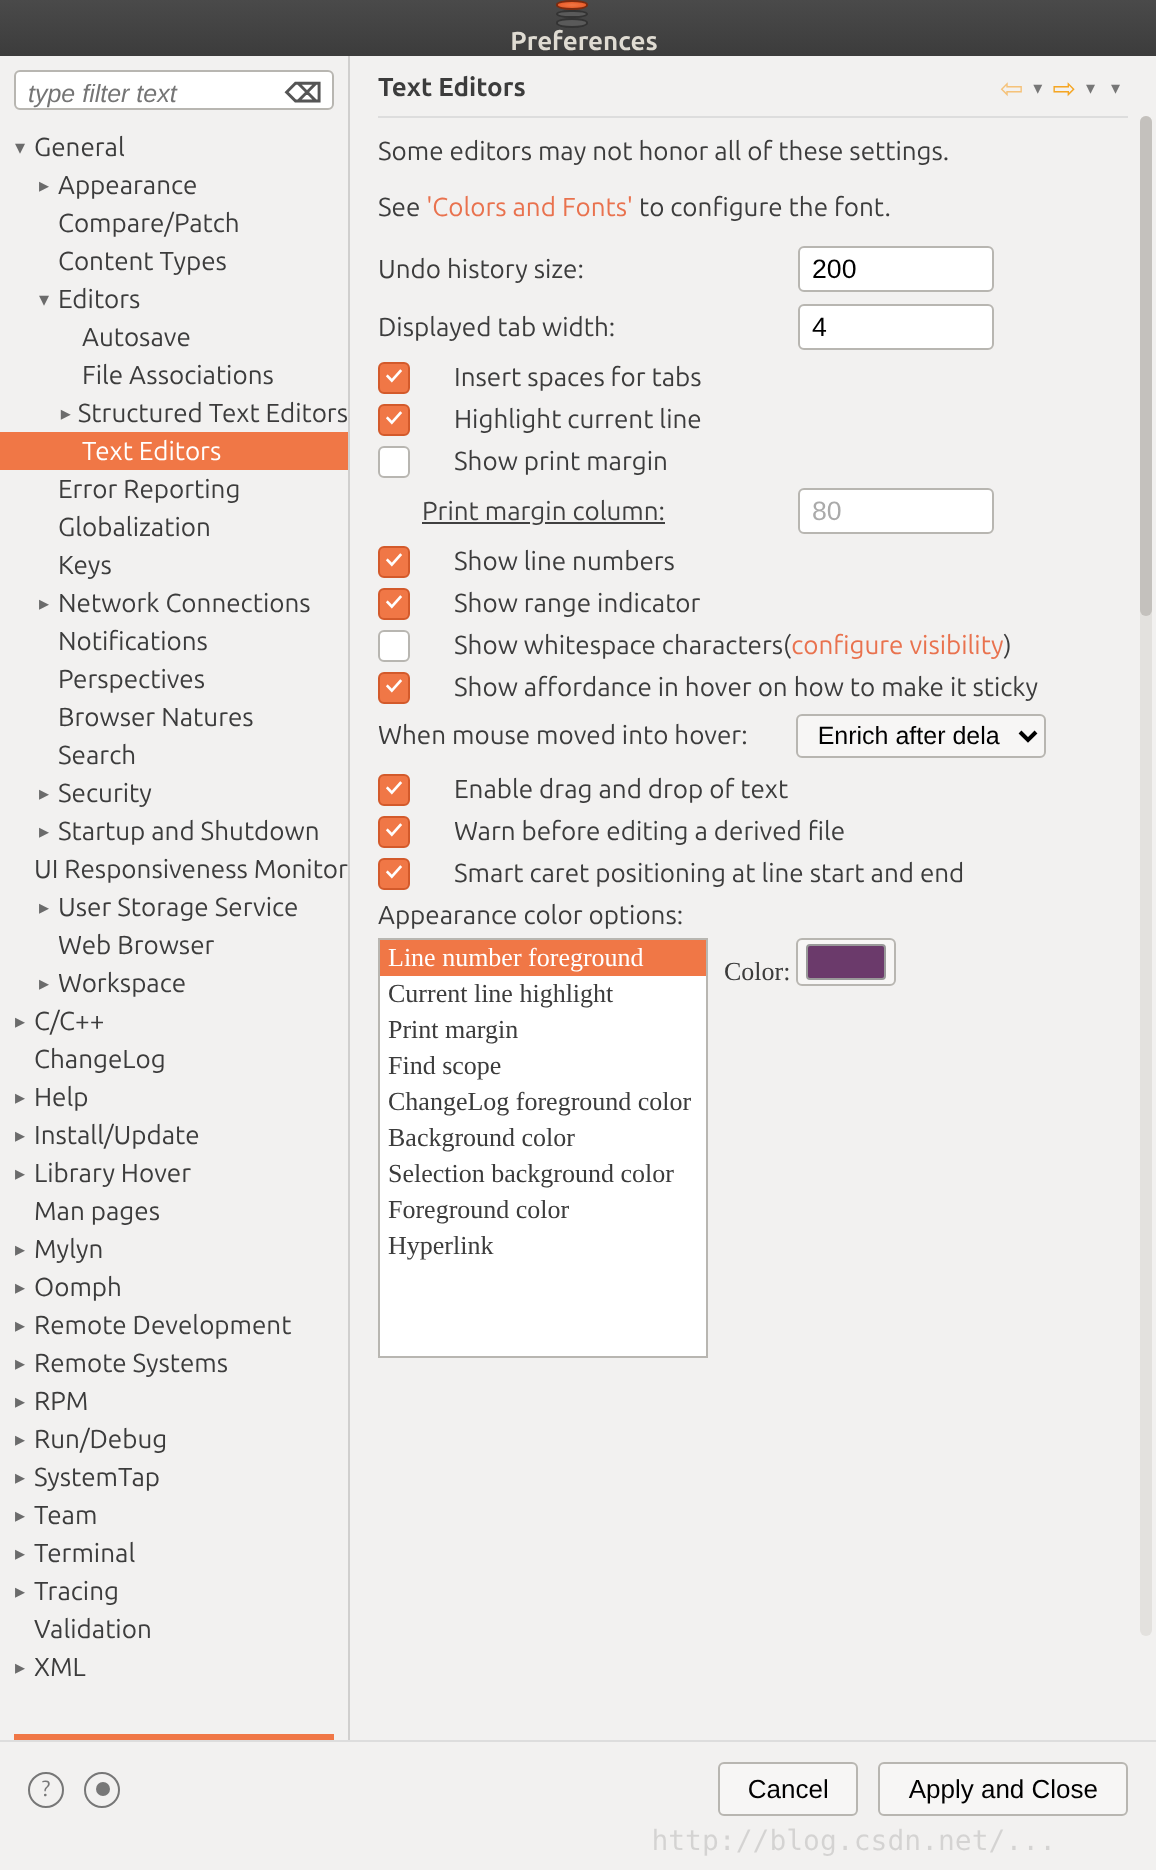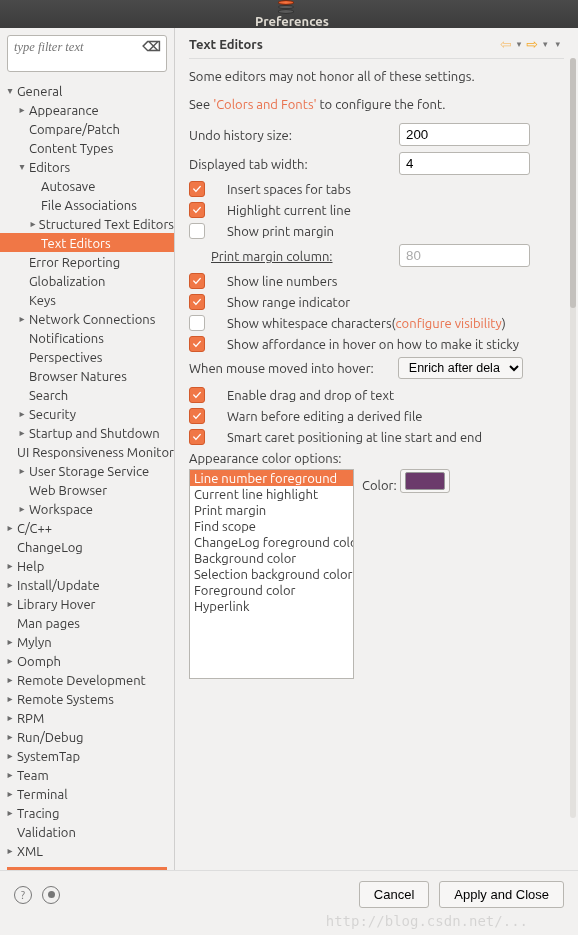--- a/index.html
+++ b/index.html
@@ -5,21 +5,21 @@
 * { box-sizing: border-box; margin: 0; padding: 0; }
 body { font-family: "Ubuntu", "Segoe UI", sans-serif; font-size: 13px; color: #3c3c3c; background: #f2f1f0; width: 578px; height: 935px; overflow: hidden; }
 .titlebar { background: linear-gradient(#4a4a4a, #3c3c3c); height: 28px; display: flex; align-items: center; padding: 0 6px; color: #dfdbd2; font-weight: bold; flex-direction: column; }
 .titlebar .wbtn { width: 16px; height: 16px; border-radius: 50%; margin-right: 6px; display: inline-block; }
 .wbtn.close { background: radial-gradient(#f07746,#e95420); border:1px solid #7a2b10; }
 .wbtn.grey { background: #5a5a5a; border:1px solid #333; }
 .titlebar .title { margin-left: 6px; font-size: 13px; }
 .body { display: flex; height: 842px; }
 .sidebar { width: 175px; background: #f2f1f0; border-right: 1px solid #d0cfce; display:flex; flex-direction:column; }
 .filter { margin:7px; position:relative; }
-.filter input { width:100%; padding:4px 24px 16px 6px; border:1px solid #b8b6b1; border-radius:3px; font-size:12.5px; background:#fff; color:#999; font-style:italic;font-family:Liberation Serif, serif; }
+.filter input { width:100%; padding:4px 24px 0 6px; border:1px solid #b8b6b1; border-radius:3px; font-size:12.5px; background:#fff; color:#999; font-style:italic; }
 .filter .clear { position:absolute; right:6px; top:4px; color:#555; font-weight:bold; cursor:pointer; }
 .tree { flex:1; overflow:hidden; padding:2px 0; font-size:13px; color:#3c3c3c; }
 .tree .row { padding:1px 0 1px 4px; white-space:nowrap; display:flex; align-items:center; height:19px; cursor:pointer; }
 .tree .arrow { width:12px; display:inline-block; color:#6b6b6b; font-size:10px; text-align:center; }
 .tree .arrow.open::before { content:"▾"; }
 .tree .arrow.closed::before { content:"▸"; }
 .tree .arrow.none::before { content:""; }
 .tree .lbl { padding-left:1px; }
 .tree .d1 { padding-left:4px; }
 .tree .d2 { padding-left:16px; }
@@ -31,30 +31,30 @@
 .chead { display:flex; align-items:center; border-bottom:1px solid #ddd; padding-bottom:6px; margin-bottom:8px; }
 .chead .title { font-weight:bold; font-size:13px; flex:1; }
 .navarrow { color:#f5a623; font-size:14px; padding:0 1px; }
 .navarrow.dim { color:#f5c27a; }
 .dd { color:#777; font-size:9px; padding:0 4px; }
 .content p { margin-bottom:10px; font-size:13px; line-height:1.4; }
 .link { color:#e9724e; }
 .form-row { display:flex; align-items:center; margin-bottom:6px; }
 .form-row label { width:210px; font-size:13px; }
 .form-row.indent label { padding-left:22px; color:#404040;text-decoration:underline; }
-.form-row input.txt { width:131px; padding:3px 6px; border:1px solid #b8b6b1; border-radius:3px; background:#fff; }
+.form-row input.txt { width:98px; padding:3px 6px; border:1px solid #b8b6b1; border-radius:3px; background:#fff; }
 .form-row input.txt[disabled] { color:#aaa; }
 .check-row { display:flex; align-items:center; margin-bottom:5px; gap:22px; }
 .cb { width:16px; height:16px; border:1px solid #b8b6b1; border-radius:3px; background:#fff; display:inline-flex; align-items:center; justify-content:center; }
 .cb.checked { background:#f07746; border-color:#d35a2b; }
 .cb.checked::after { content:"✓"; color:#fff; font-size:12px; font-weight:bold; line-height:1; }
 .section-label { margin:6px 0 4px 0; }
 .inline { display:flex; align-items:center; gap:24px; margin-bottom:8px; }
 select { padding:2px 6px; border:1px solid #b8b6b1; border-radius:3px; background:#f7f6f5; font-size:12.5px; width:125px; }
-.color-opts { display:flex; gap:8px; align-items:flex-start; }
+.color-opts { display:flex; gap:8px; align-items:flex-start;font-family:Liberation Serif, serif; }
 .listbox { width:165px; height:210px; border:1px solid #b8b6b1; background:#fff; overflow:hidden; }
 .listbox .item { padding:1px 4px; font-size:13px; cursor:pointer; white-space:nowrap; }
 .listbox .item.sel { background:#f07746; color:#fff; }
 .color-swatch { width:40px; height:18px; border:1px solid #999; background:#6b3a6b; border-radius:2px; display:inline-block; }
 .color-btn { border:1px solid #b8b6b1; border-radius:3px; padding:2px 4px; background:#f7f6f5; display:inline-flex; }
 .scrollbar { position:absolute; right:2px; top:30px; width:6px; height:760px; background:#e3e1de; border-radius:3px; }
 .scrollthumb { width:6px; height:250px; background:#c4c1bd; border-radius:3px; }
 .footer { height:48px; border-top:1px solid #ddd; display:flex; align-items:center; padding:0 14px; gap:10px; }
 .footer .spacer { flex:1; }
 .footer .ficon { width:18px; height:18px; border:1.5px solid #777; border-radius:50%; display:inline-flex; align-items:center; justify-content:center; font-size:11px; color:#777; cursor:pointer; }

